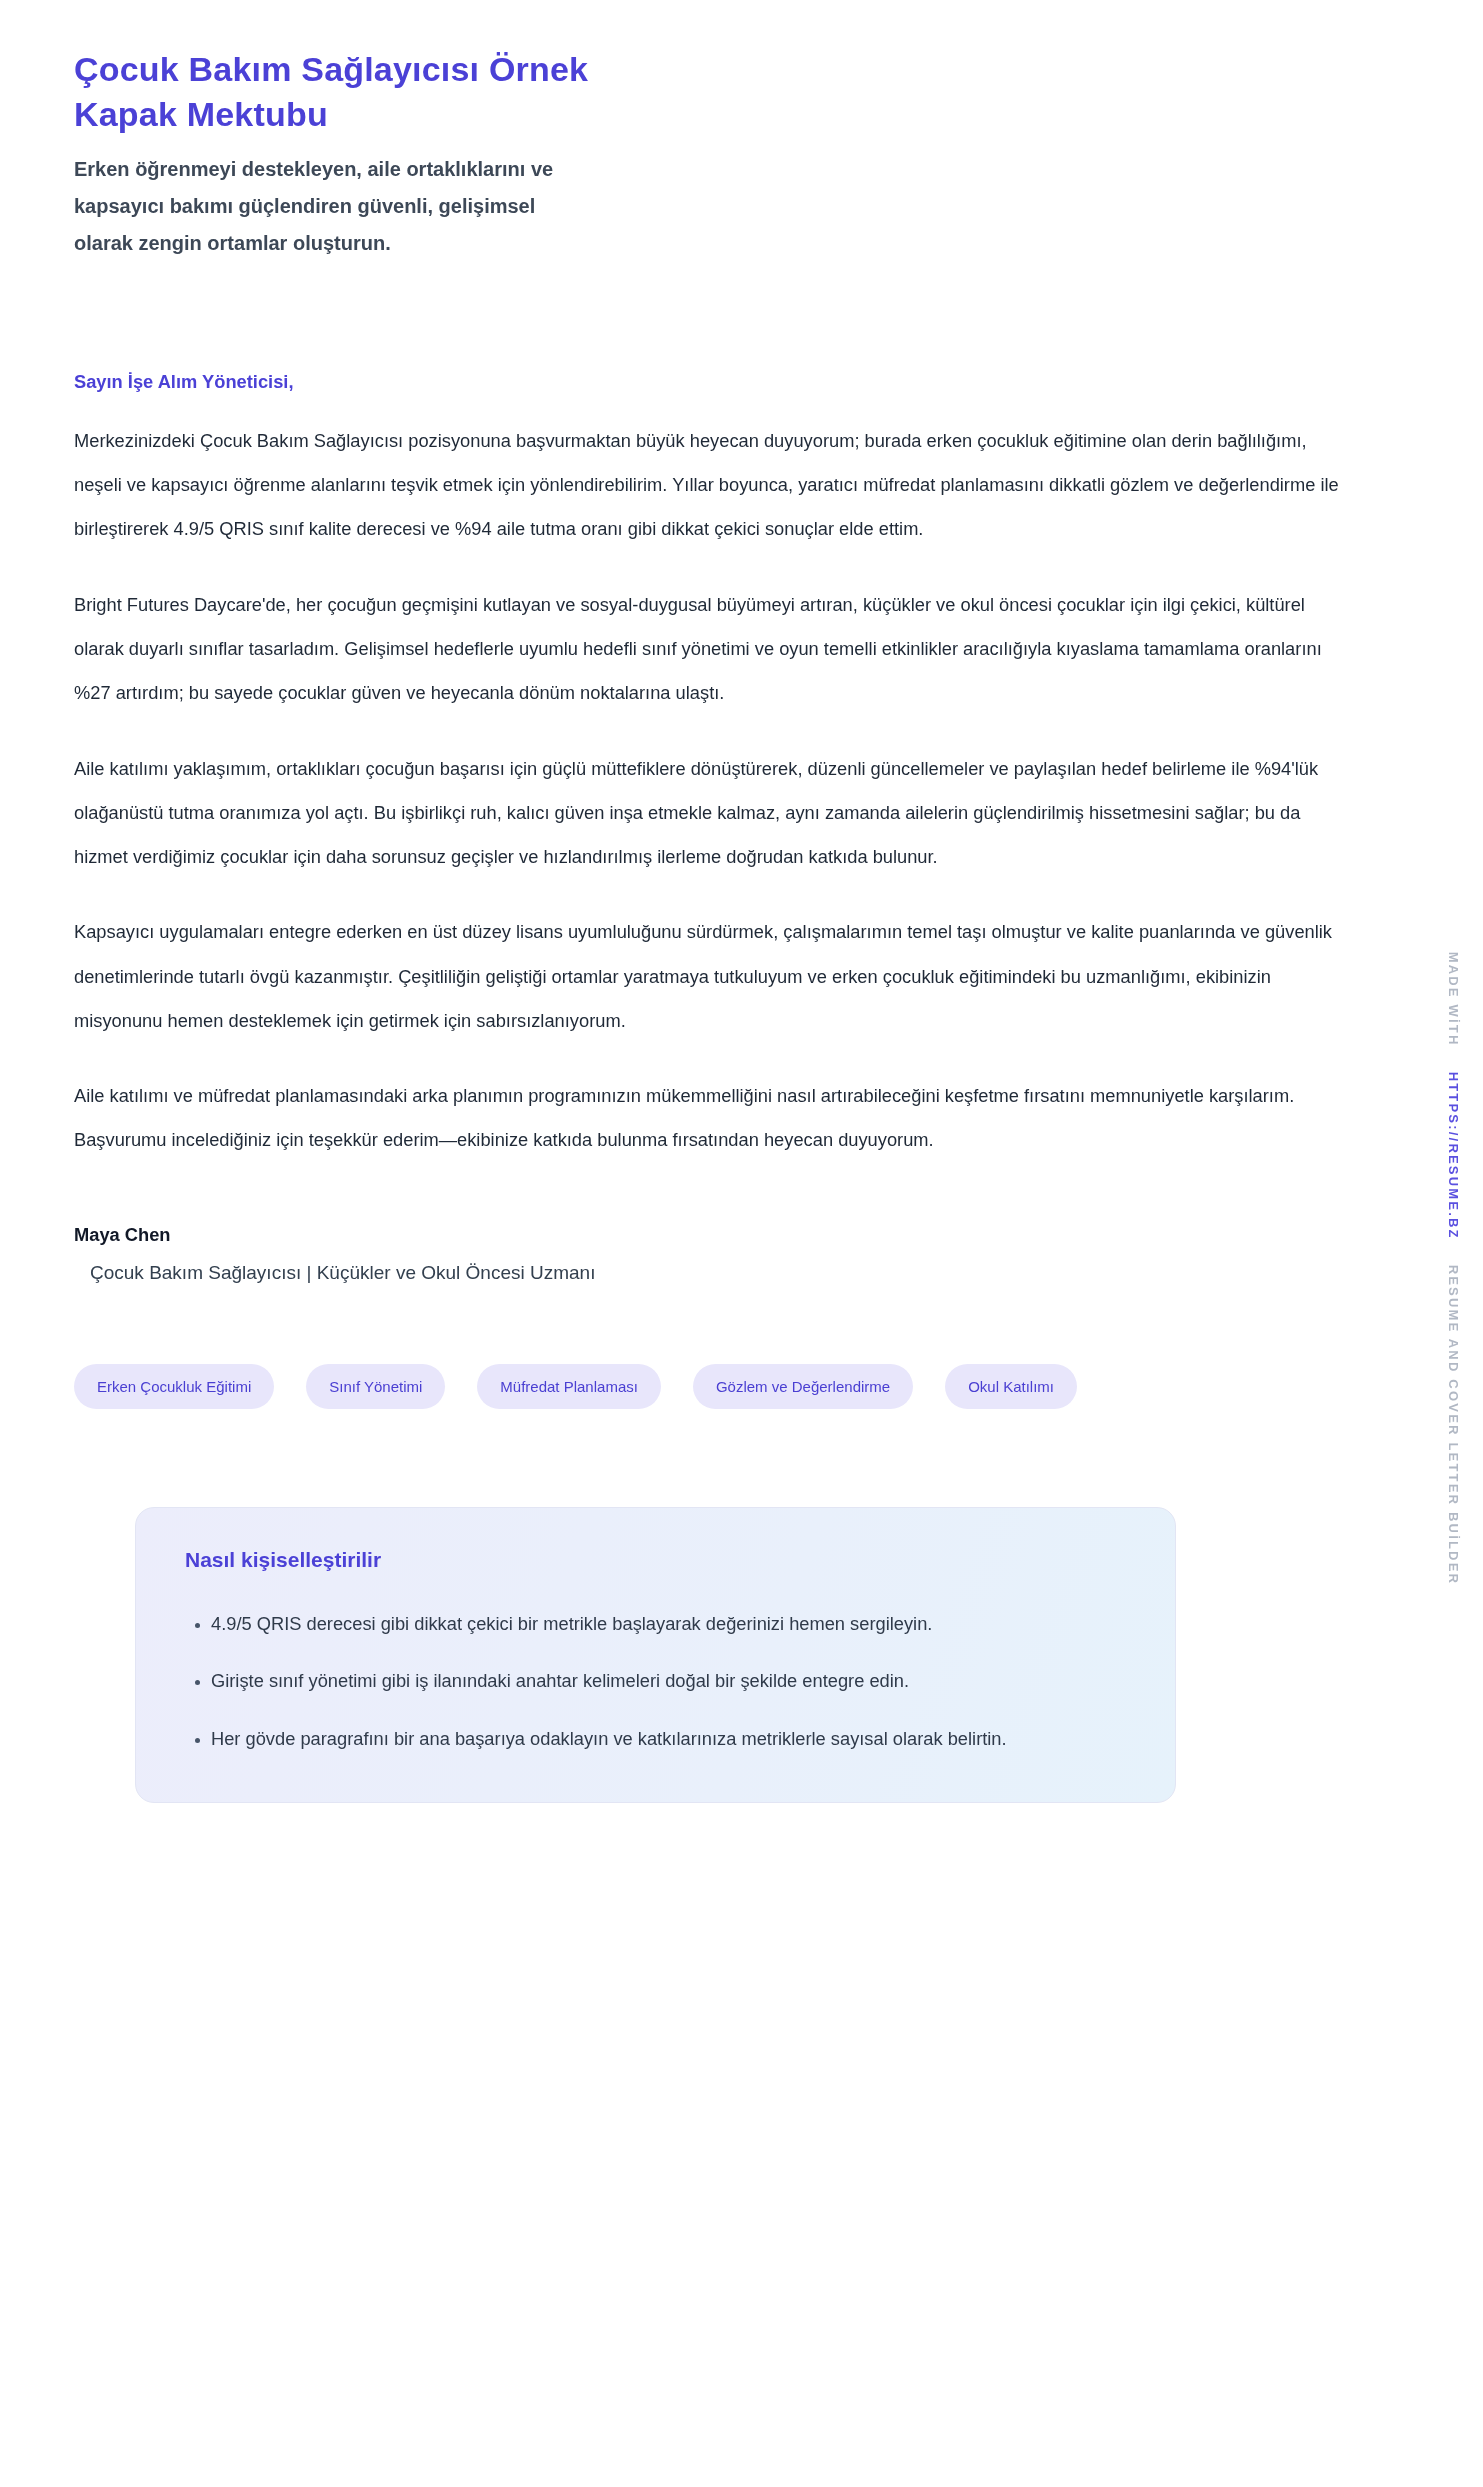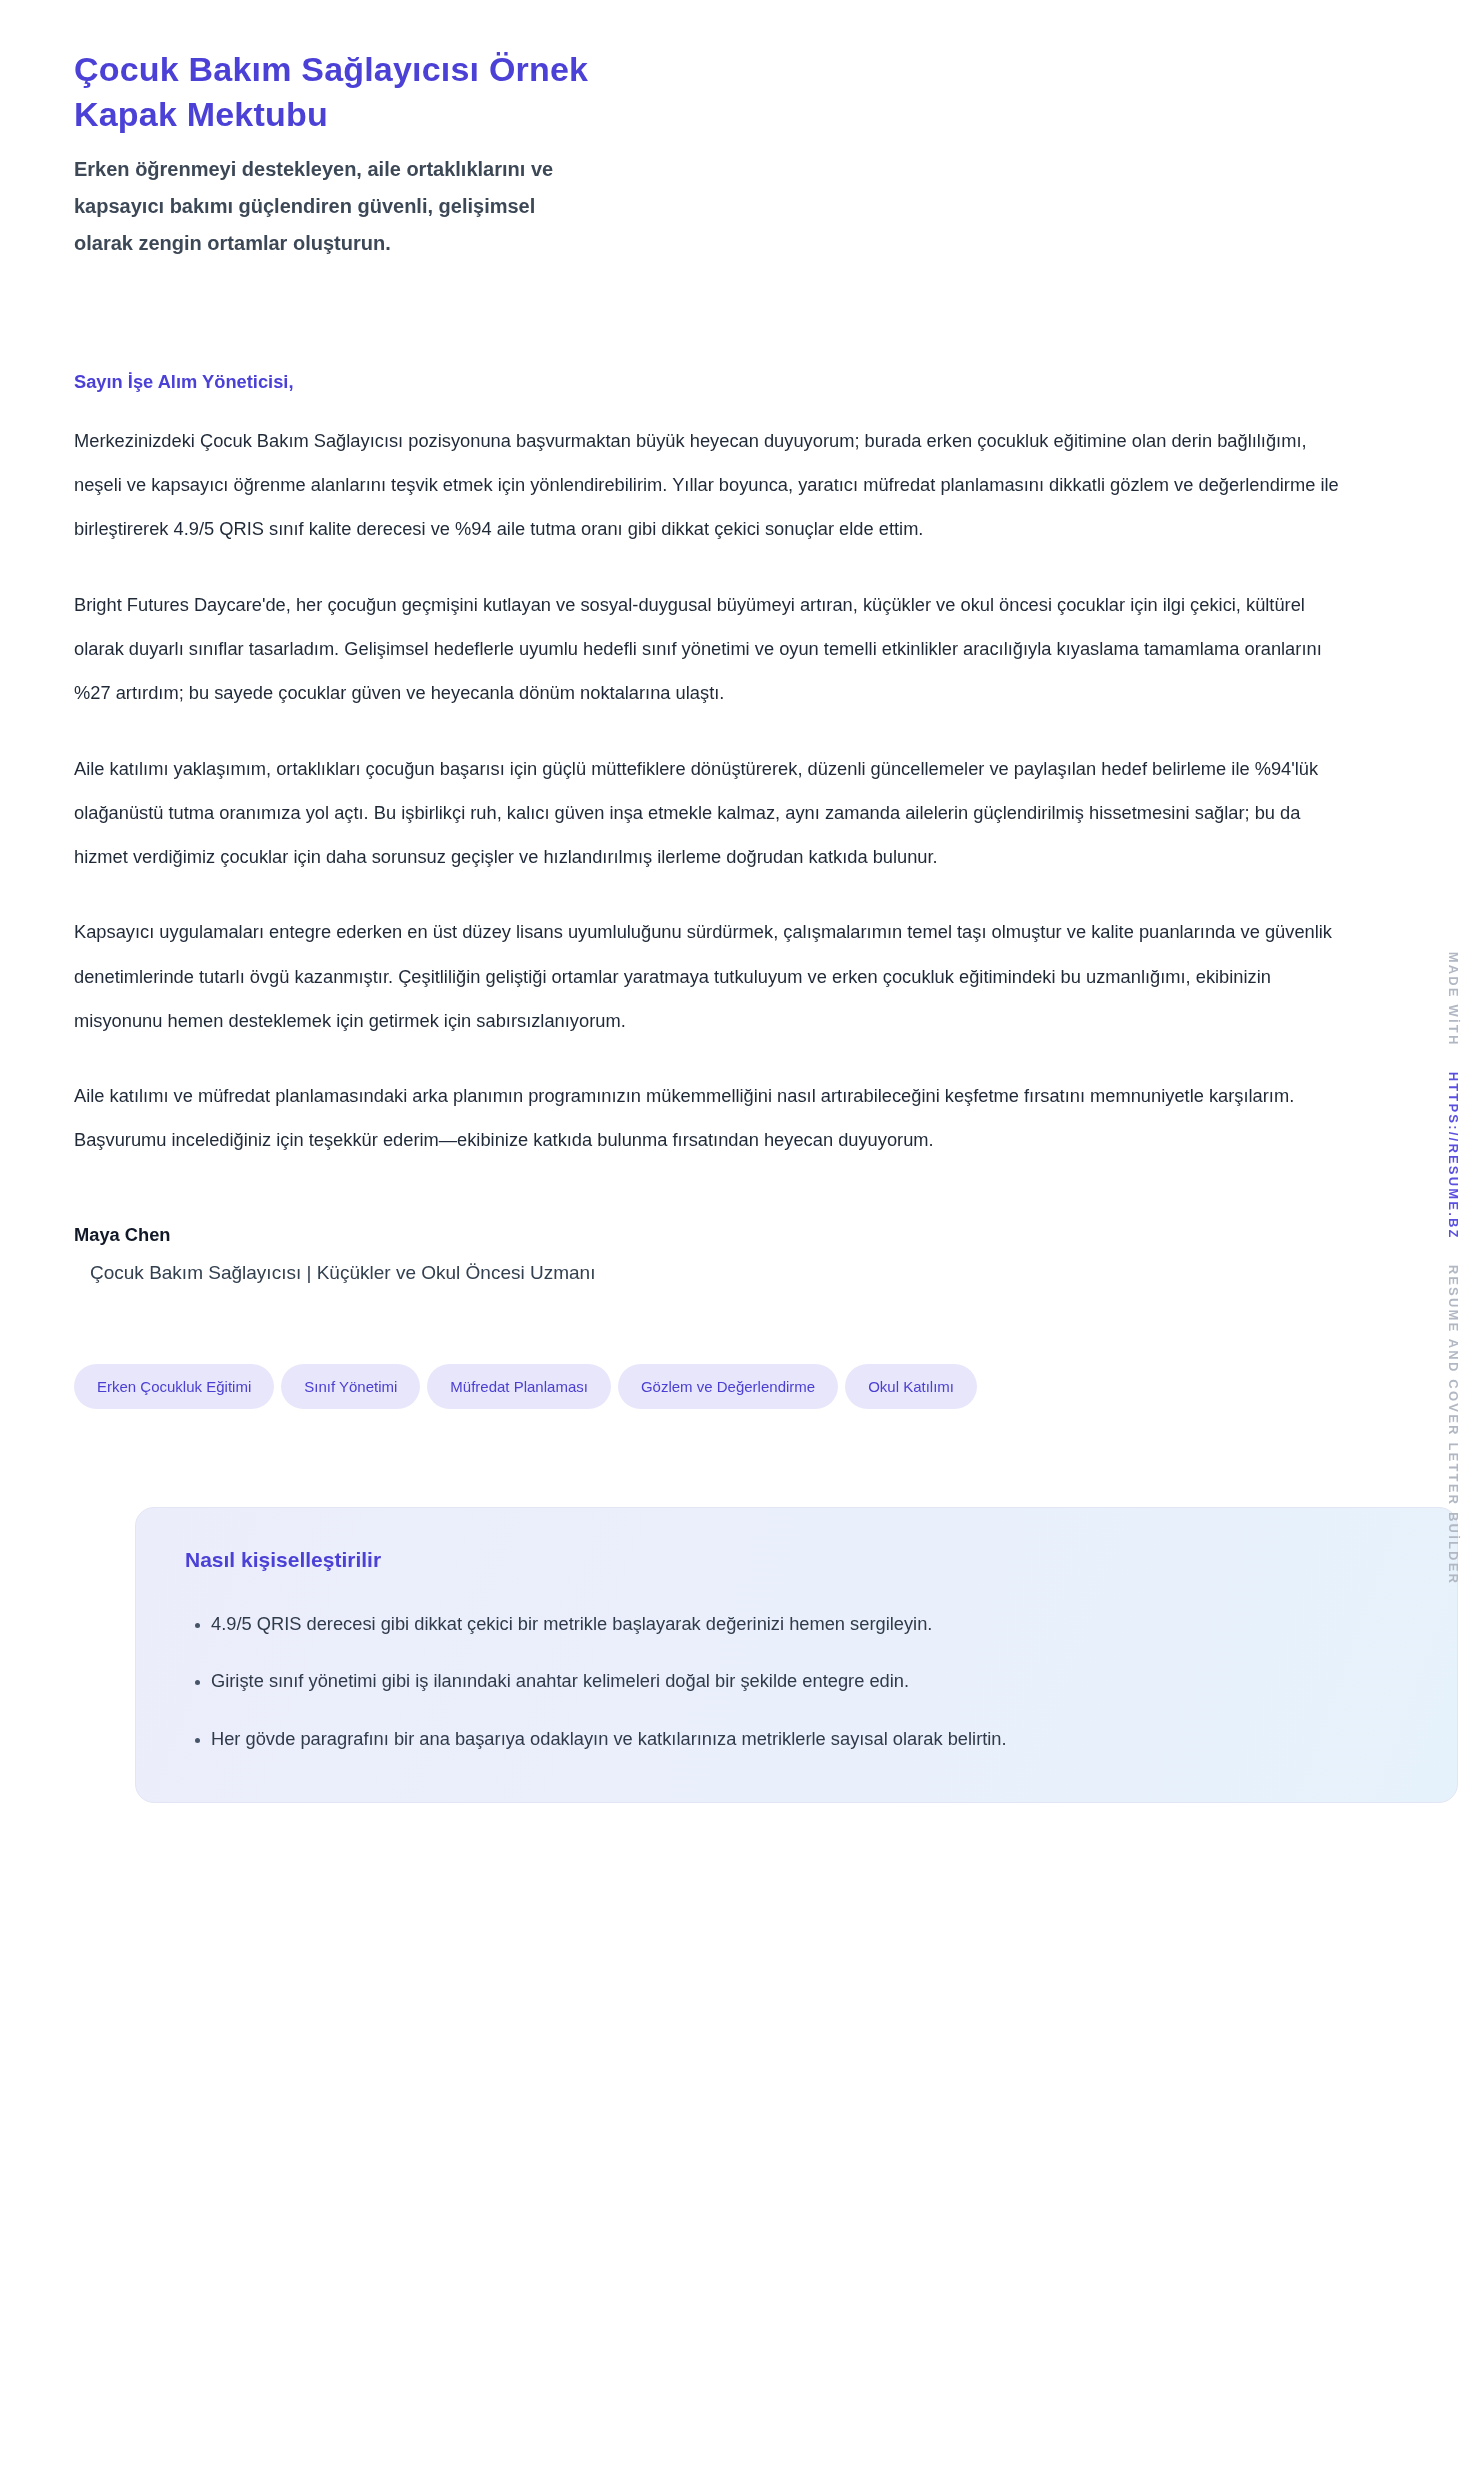--- a/index.html
+++ b/index.html
@@ -76,37 +76,37 @@
     margin: 0 0 10px 0;
   }
   .signature-role {
     font-size: 19px;
     color: #33404f;
     margin: 16px;
   }
   
   .tags {
     display: flex;
-    gap: 7px;
+    gap: 32px;
     margin-top: 80px;
     flex-wrap: wrap;
   }
   .tag {
     background: #e8e6fb;
     color: #4a3fd2;
     font-size: 15px;
     line-height: 1;
     padding: 15px 23px;
     border-radius: 872px;
     white-space: nowrap;
   }
   
   .tips {
     margin: 98px 0 0 61px;
-    width: 1323px;
+    width: 1041px;
     background: linear-gradient(110deg, #ecedfb 0%, #e9f0fb 60%, #e6f2fb 100%);
     border: 0.9px solid #e2e5f4;
     border-radius: 19px;
     padding: 40px 49px 42px 49px;
   }
   .tips-title {
     color: #4b41d6;
     font-size: 21px;
     font-weight: 700;
     margin: 0 0 30px 0;

